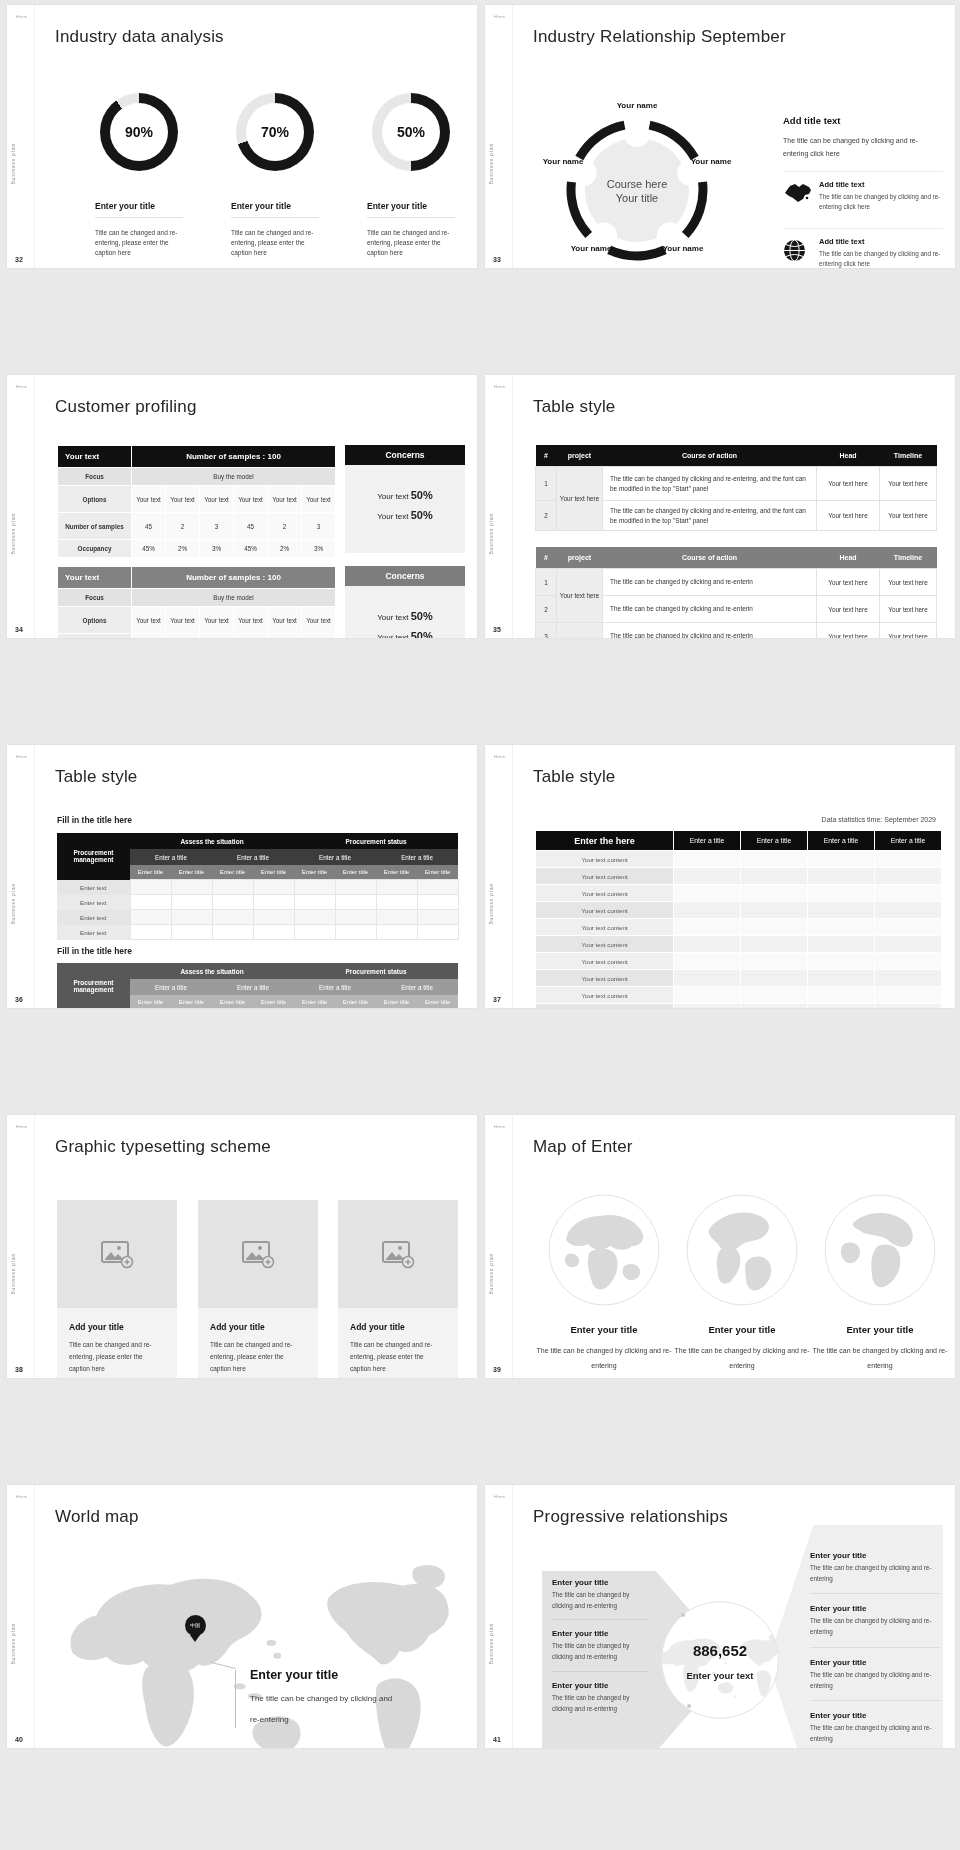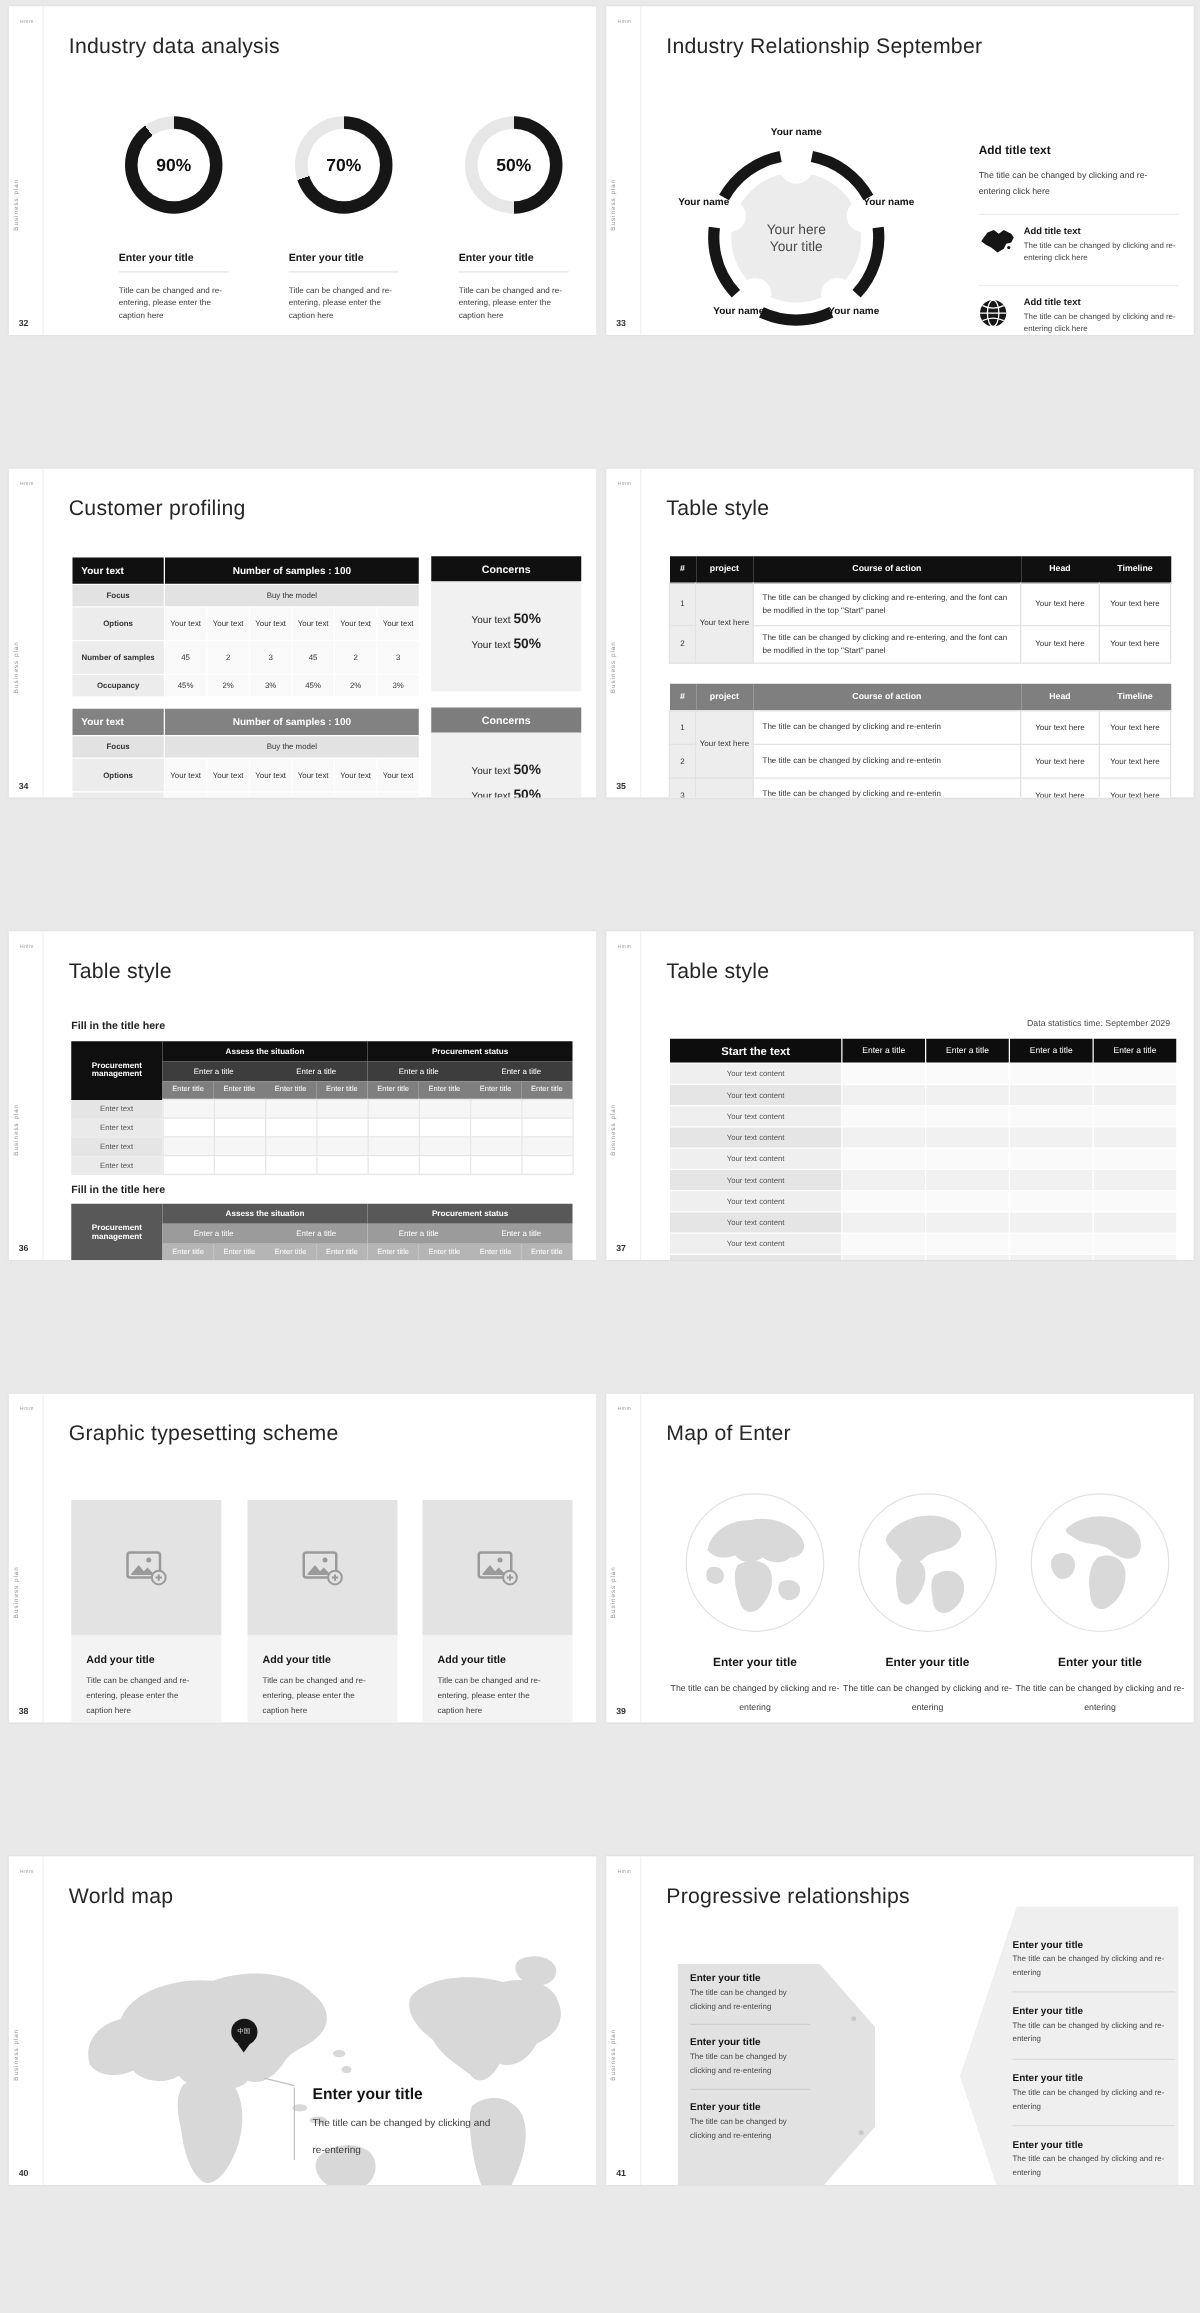--- a/index.html
+++ b/index.html
@@ -209,21 +209,21 @@
       <circle cx="62.1" cy="140.3" r="13" fill="#fff"></circle>
       <circle cx="41.7" cy="77.7" r="13" fill="#fff"></circle>
       <circle cx="95" cy="95" r="66" fill="none" stroke="#161616" stroke-width="9" pathLength="360" stroke-dasharray="50 22" transform="rotate(-7 95 95)"></circle>
     </svg>
     <div class="nn" style="left:130px;top:96px"><span>Your name</span></div>
     <div class="nn" style="left:56px;top:152px"><span>Your name</span></div>
     <div class="nn" style="left:204px;top:152px"><span>Your name</span></div>
     <div class="nn" style="left:84px;top:239px"><span>Your name</span></div>
     <div class="nn" style="left:176px;top:239px"><span>Your name</span></div>
     <div class="s33-center">
-      <div>Your here</div>
+      <div>Course here</div>
       <div>Your title</div>
     </div>
     <div class="s33-right">
       <h2 class="s33-rh">Add title text</h2>
       <p class="s33-rp">The title can be changed by clicking and re-entering click here</p>
       <div class="s33-item">
         <svg class="s33-ic" width="30" height="22" viewBox="0 0 30 22">
           <path fill="#161616" d="M4,8 L7,4 12,2 16,5 20,2 26,5 28,8 26,12 22,13 20,17 15,20 10,16 6,14 2,11 Z"></path>
           <circle cx="24" cy="16" r="1.3" fill="#161616"></circle>
         </svg>
@@ -643,21 +643,21 @@
     <table class="t37" style="left:50px;top:85px;width:401px">
       <colgroup>
           <col style="width:137px">
           <col style="width:66px">
           <col style="width:66px">
           <col style="width:66px">
           <col style="width:66px">
         </colgroup>
       <thead>
           <tr>
-        <th class="main">Start the text</th>
+        <th class="main">Enter the here</th>
         <th class="col">Enter a title</th>
         <th class="col">Enter a title</th>
         <th class="col">Enter a title</th>
         <th class="col">Enter a title</th>
       </tr>
         </thead>
       <tbody id="t37-body">
           <tr>
             <th>Your text content</th>
             <td></td>
@@ -901,20 +901,27 @@
       <div class="itm sep">
         <h4>Enter your title</h4>
         <p>The title can be changed by clicking and re-entering</p>
       </div>
       <div class="itm">
         <h4>Enter your title</h4>
         <p>The title can be changed by clicking and re-entering</p>
       </div>
     </div>
 
+    <div class="c41">
+      <svg width="132" height="72" viewBox="0 0 420 230">
+        <use href="#wmap"></use>
+      </svg>
+      <div class="num">886,652</div>
+      <div class="lbl">Enter your text</div>
+    </div>
     <i class="dot" style="left:196px;top:128px"></i>
     <i class="dot" style="left:202px;top:219px"></i>
 
     <div class="r41-items">
       <div class="itm sep">
         <h4>Enter your title</h4>
         <p>The title can be changed by clicking and re-entering</p>
       </div>
       <div class="itm sep">
         <h4>Enter your title</h4>

